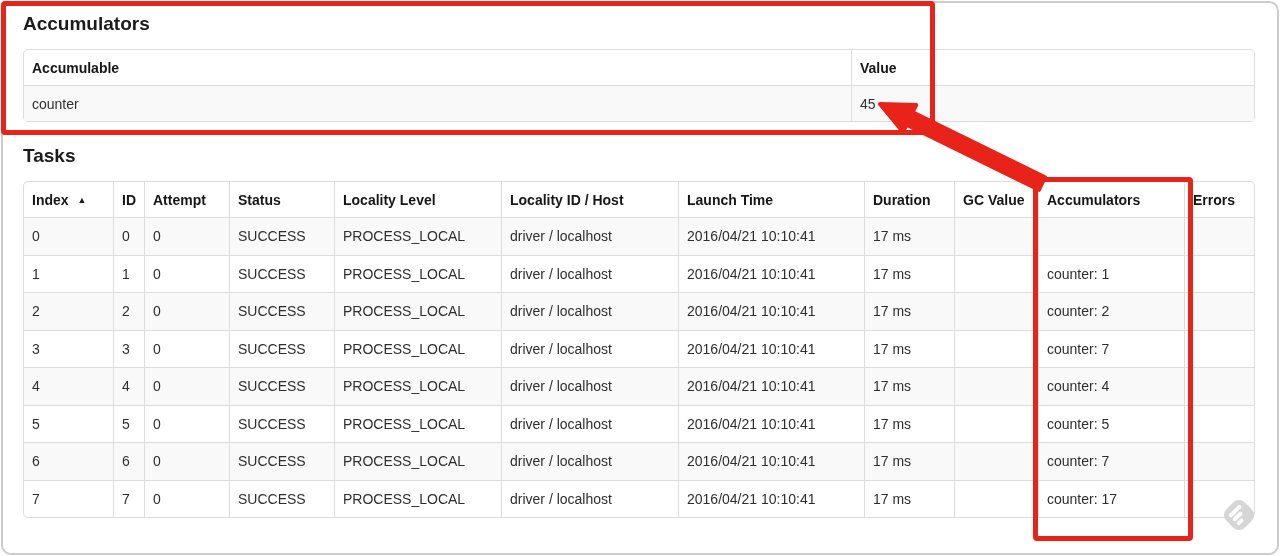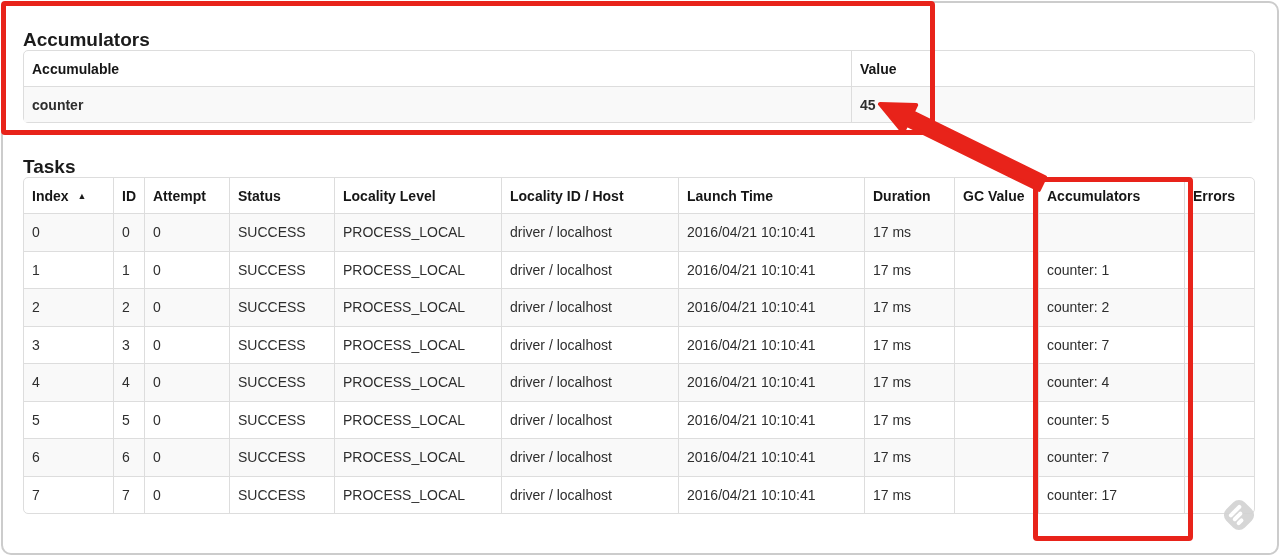--- a/index.html
+++ b/index.html
@@ -21,36 +21,37 @@
     inset: 1px;
     border: 2px solid #cccccc;
     border-radius: 10px;
     pointer-events: none;
     z-index: 5;
   }
 
   .content {
     position: absolute;
     left: 23px;
-    top: 16px;
+    top: 0;
     width: 1230px;
     z-index: 1;
   }
 
   .section-title {
     font-size: 19px;
     font-weight: bold;
     color: #1b1b1b;
     margin: 0;
     line-height: 21px;
   }
   #acc-title   { margin-top: 13px; }
-  #tasks-title { margin-top: 33px; }
+  #tasks-title { margin-top: 23px; }
 
   table.ui-table {
+    margin-top: 15px;
     width: 1230px;
     table-layout: fixed;
     border-collapse: separate;
     border-spacing: 0;
     border: 1px solid #dddddd;
     border-radius: 5px;
     font-size: 14px;
     color: #2e2e2e;
   }
   table.ui-table th,
@@ -66,21 +67,21 @@
   table.ui-table th:first-child,
   table.ui-table td:first-child { border-left: none; }
   table.ui-table td { border-top: 1px solid #dddddd; }
   table.ui-table th {
     font-weight: bold;
     color: #161616;
     height: 35px;
   }
   table.ui-table tbody tr:nth-child(odd) td { background: #f9f9f9; }
 
-  #acc-table td   { height: 36px; font-weight: bold; }
+  #acc-table td   { height: 36px; }
   #tasks-table td { height: 37.5px; }
 
   .sort-icon {
     display: inline-block;
     font-size: 9px;
     margin-left: 9px;
     position: relative;
     top: -2px;
     color: #1b1b1b;
   }

